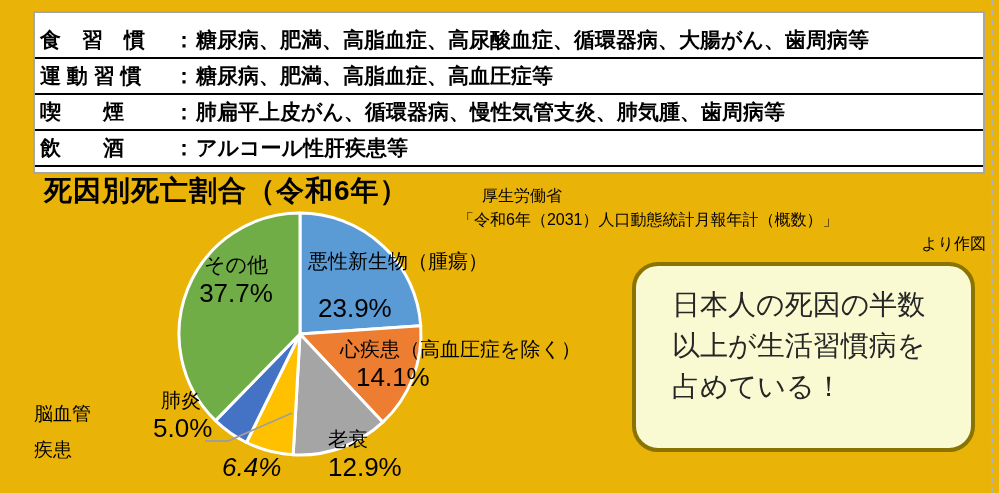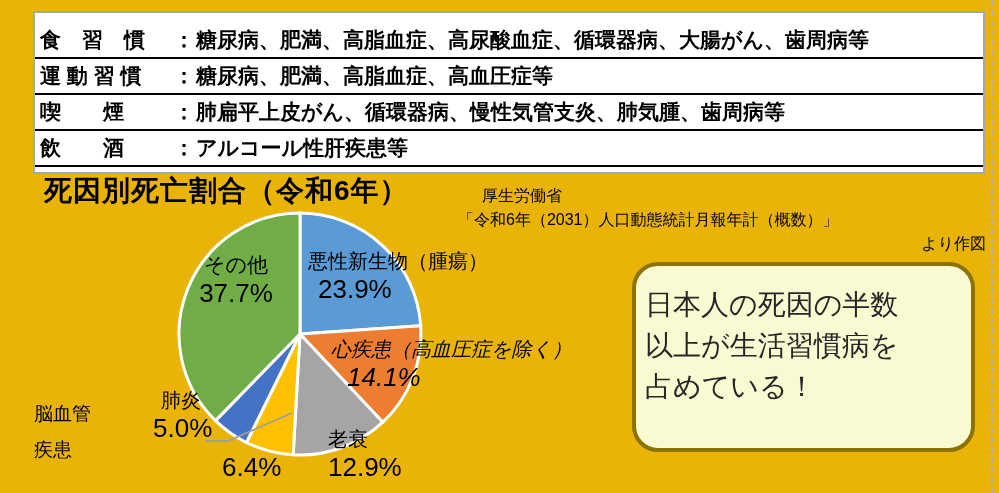--- a/index.html
+++ b/index.html
@@ -24,33 +24,33 @@
   .chart-source .src-1{padding-left:24px;}
   .chart-source .src-3{text-align:right;}
   
   svg.pie{position:absolute;left:170px;top:205px;}
   .lbl{position:absolute;white-space:nowrap;}
   .lbl .name{font-size:20px;line-height:26px;}
   .lbl .pct{font-size:26px;line-height:30px;}
   #lbl-other{left:188px;top:252px;width:96px;text-align:center;}
   #lbl-other .name{font-size:21px;}
   #lbl-malig{left:308px;top:248px;}
-  #lbl-malig .pct{padding-left:10px;}
-  #lbl-heart{left:331px;top:336px;font-style:italic;}
+  #lbl-malig .pct{padding-left:10px;margin-top:19px;}
+  #lbl-heart{left:340px;top:336px;}
   #lbl-heart .pct{padding-left:16px;}
   #lbl-rosui{left:328px;top:426px;}
-  #pct-cerebro{position:absolute;left:222px;top:452px;font-size:26px;line-height:30px;}
+  #pct-cerebro{position:absolute;left:222px;top:452px;font-size:26px;line-height:30px;font-style:italic;}
   #lbl-pneu{left:126px;top:387px;margin-left:27px;}
   #lbl-pneu .name{padding-left:8px;}
   #lbl-cerebro-name{position:absolute;left:34px;top:396px;width:66px;font-size:19px;line-height:36px;word-break:break-all;}
   
   .callout{
     position:absolute;left:632px;top:262px;width:343px;height:190px;box-sizing:border-box;
     background:#FAFAD2;border:4px solid #8A7300;border-radius:26px;
-    padding:18px 0 0 9px;font-size:28px;line-height:41px;color:#262626;
+    padding:18px 0 0 36px;font-size:28px;line-height:41px;color:#262626;
   }
   
   .edge-guide{position:absolute;left:991px;top:0;height:493px;width:0;border-left:2px dashed #b3b3b3;}
 </style>
 </head>
 <body>
 
 <div class="page">
 
   <div class="risk-table">

